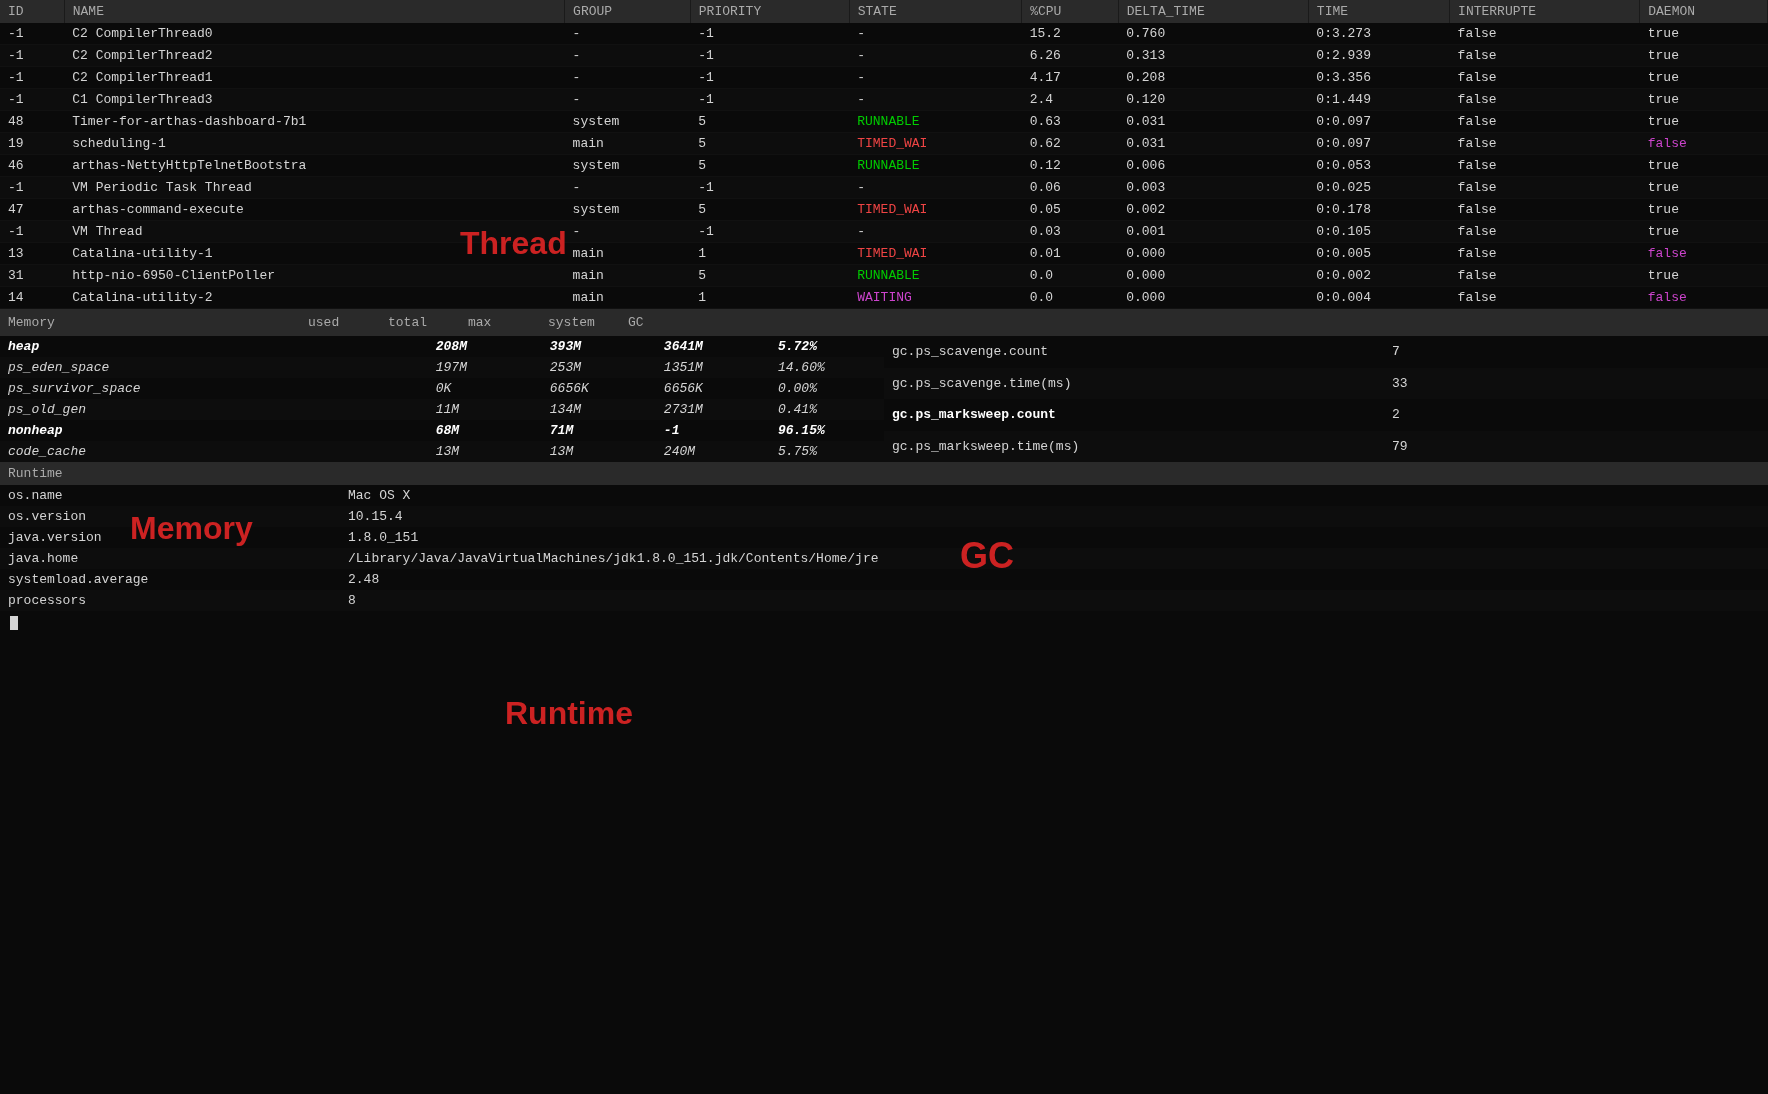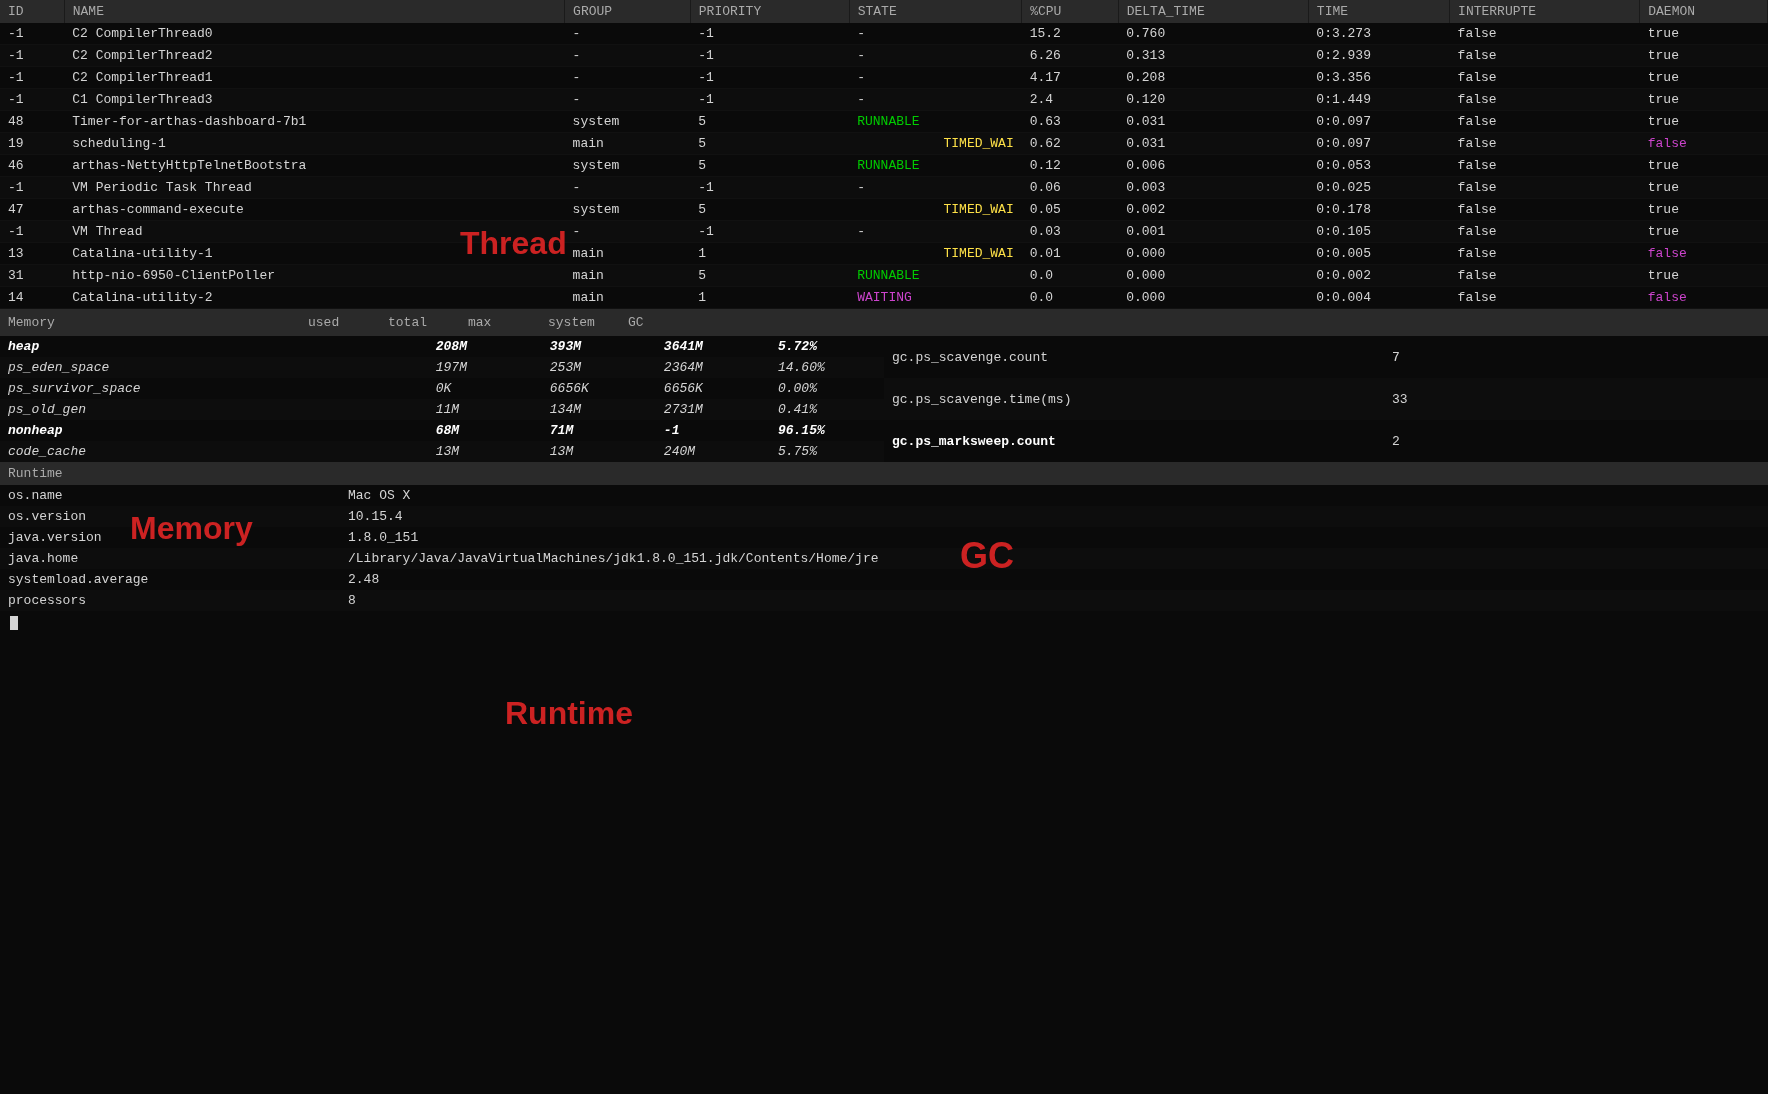--- a/index.html
+++ b/index.html
@@ -35,21 +35,21 @@
       border-bottom: 1px solid #111;
     }
     .thread-table tbody tr:nth-child(even) {
       background: #0d0d0d;
     }
     .thread-table tbody td {
       padding: 3px 8px;
       white-space: nowrap;
     }
     .state-runnable { color: #00cc00; }
-    .state-timed { color: #fde047; text-align: right; }
+    .state-timed { color: #ef4444; }
     .state-waiting { color: #cc44cc; }
     .daemon-false { color: #cc44cc; }
     .daemon-true { color: #d4d4d4; font-family: Liberation Mono, monospace; }
 
     
     .memory-gc-container {
       display: flex;
       width: 100%;
     }
     .memory-table {
@@ -344,21 +344,21 @@
     <td style="width:300px">heap</td>
     <td style="width:80px">208M</td>
     <td style="width:80px">393M</td>
     <td style="width:80px">3641M</td>
     <td style="width:80px">5.72%</td>
   </tr>
           <tr>
     <td style="width:300px">ps_eden_space</td>
     <td style="width:80px">197M</td>
     <td style="width:80px">253M</td>
-    <td style="width:80px">2364M</td>
+    <td style="width:80px">1351M</td>
     <td style="width:80px">14.60%</td>
   </tr>
           <tr>
     <td style="width:300px">ps_survivor_space</td>
     <td style="width:80px">0K</td>
     <td style="width:80px">6656K</td>
     <td style="width:80px">6656K</td>
     <td style="width:80px">0.00%</td>
   </tr>
           <tr>
@@ -391,20 +391,24 @@
     <td>7</td>
   </tr>
           <tr>
     <td style="width:500px">gc.ps_scavenge.time(ms)</td>
     <td>33</td>
   </tr>
           <tr class="gc-bold">
     <td style="width:500px">gc.ps_marksweep.count</td>
     <td>2</td>
   </tr>
+          <tr>
+    <td style="width:500px">gc.ps_marksweep.time(ms)</td>
+    <td>79</td>
+  </tr>
         </tbody>
     </table>
   </div>
 
   <div class="label-memory" style="top: 510px; left: 130px;">Memory</div>
 
   <div class="label-gc" style="top: 535px; left: 960px;">GC</div>
 
   <div style="background:#2a2a2a; padding: 4px 8px; color:#aaaaaa;">
     <span>Runtime</span>

